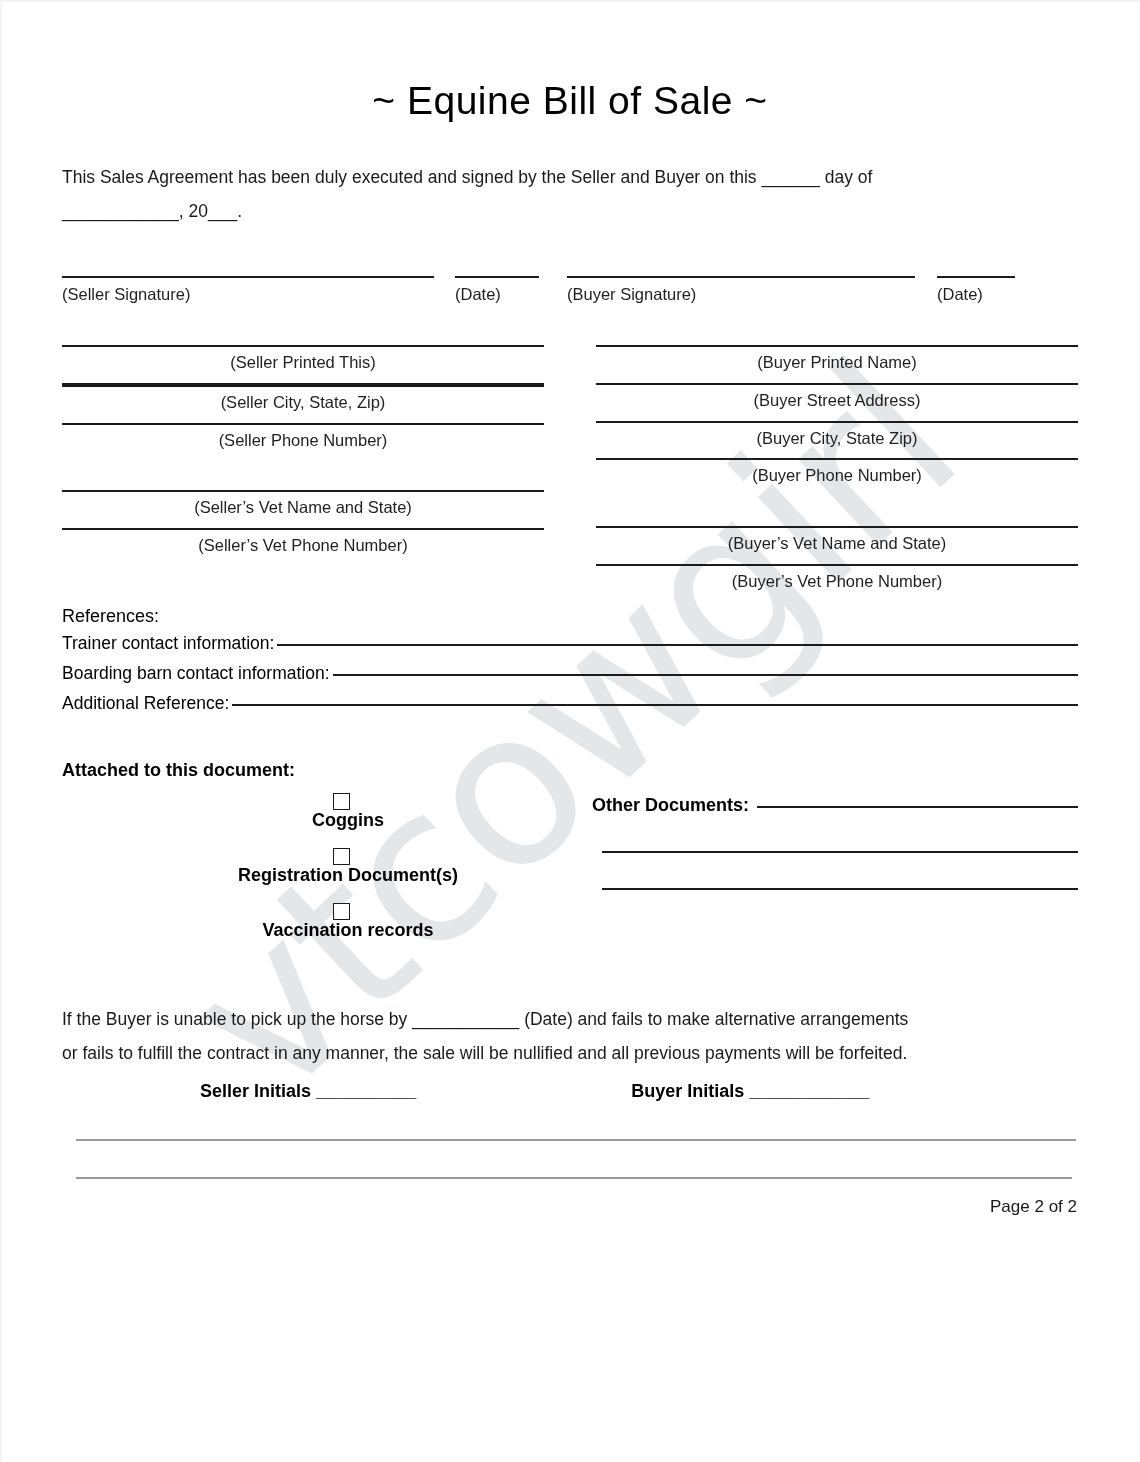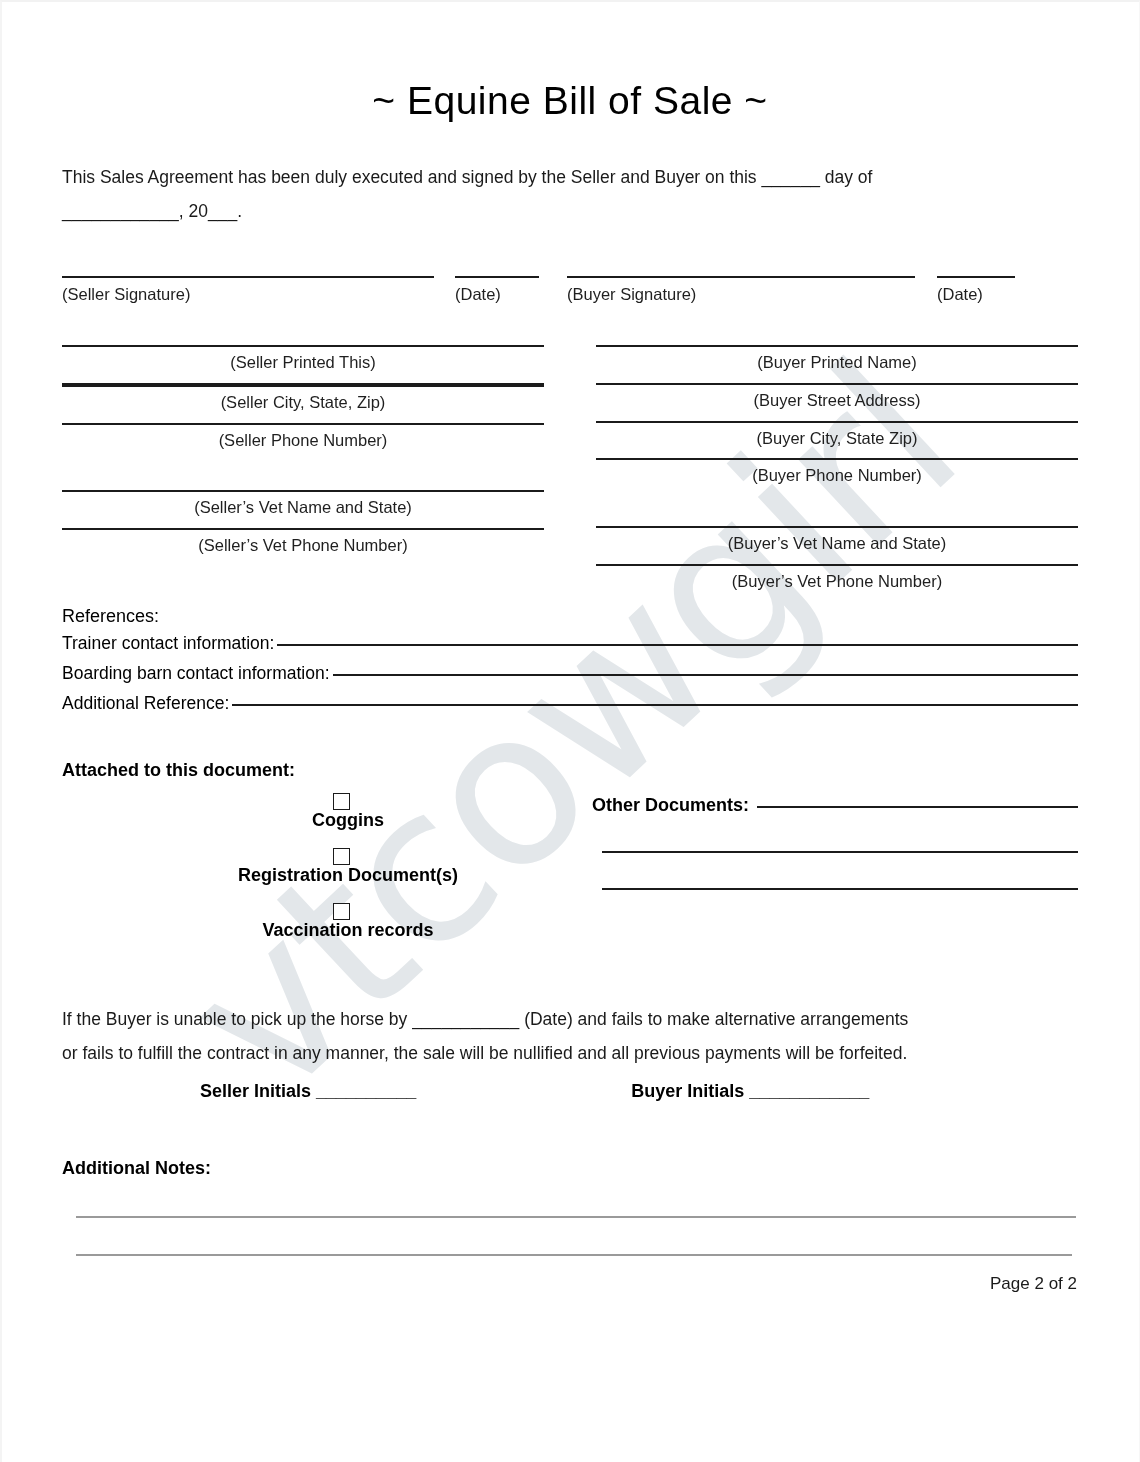--- a/index.html
+++ b/index.html
@@ -338,20 +338,19 @@
     <div class="forfeit">
       <div>If the Buyer is unable to pick up the horse by ___________ (Date) and fails to make alternative arrangements</div>
       <div>or fails to fulfill the contract in any manner, the sale will be nullified and all previous payments will be forfeited.</div>
     </div>
 
     <div class="initials-row">
       <span class="init-seller">Seller Initials __________</span>
       <span class="init-buyer">Buyer Initials ____________</span>
     </div>
 
-    <div class="notes-heading">Additional Notes:</div>
     <div class="note-rule"></div>
     <div class="note-rule second"></div>
 
     <div class="footer">Page 2 of 2</div>
 
   </div>
 </div>
 
 </body></html>

